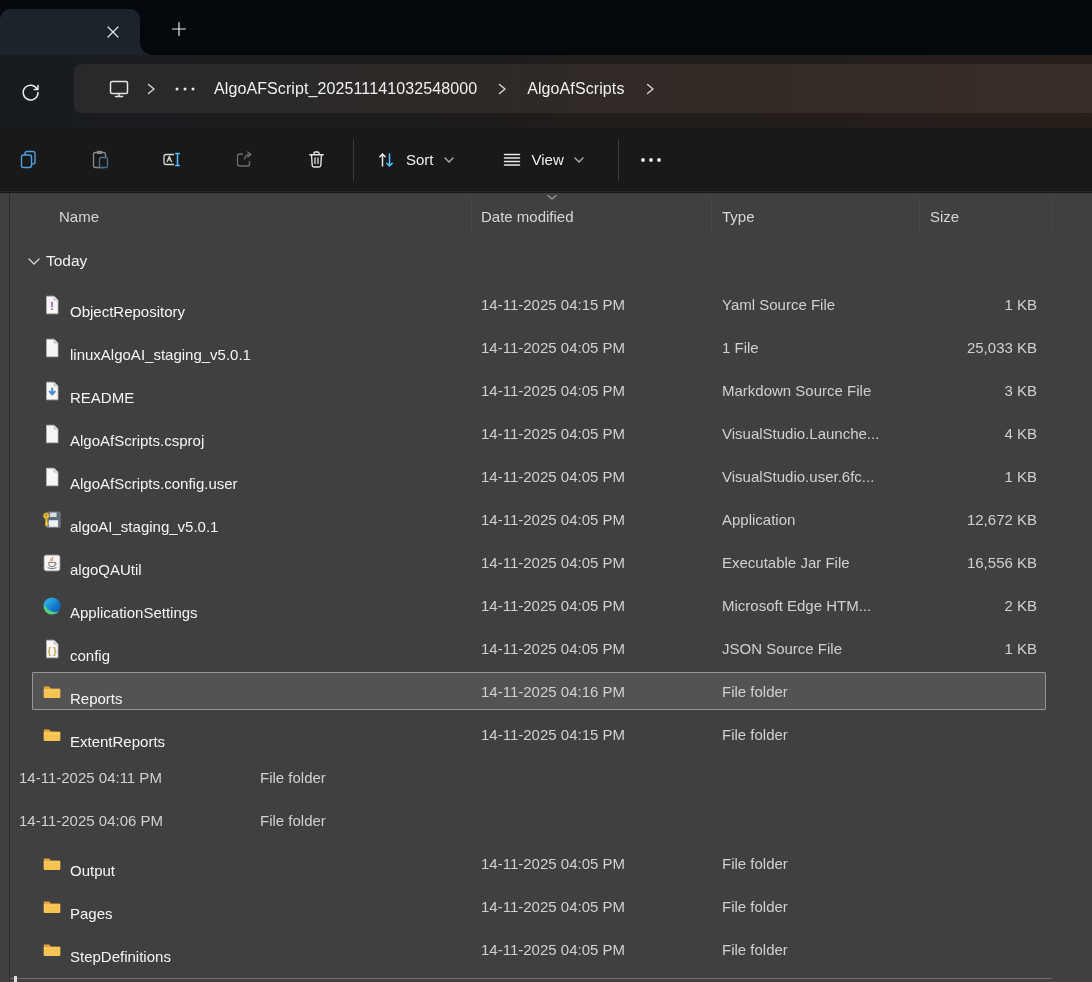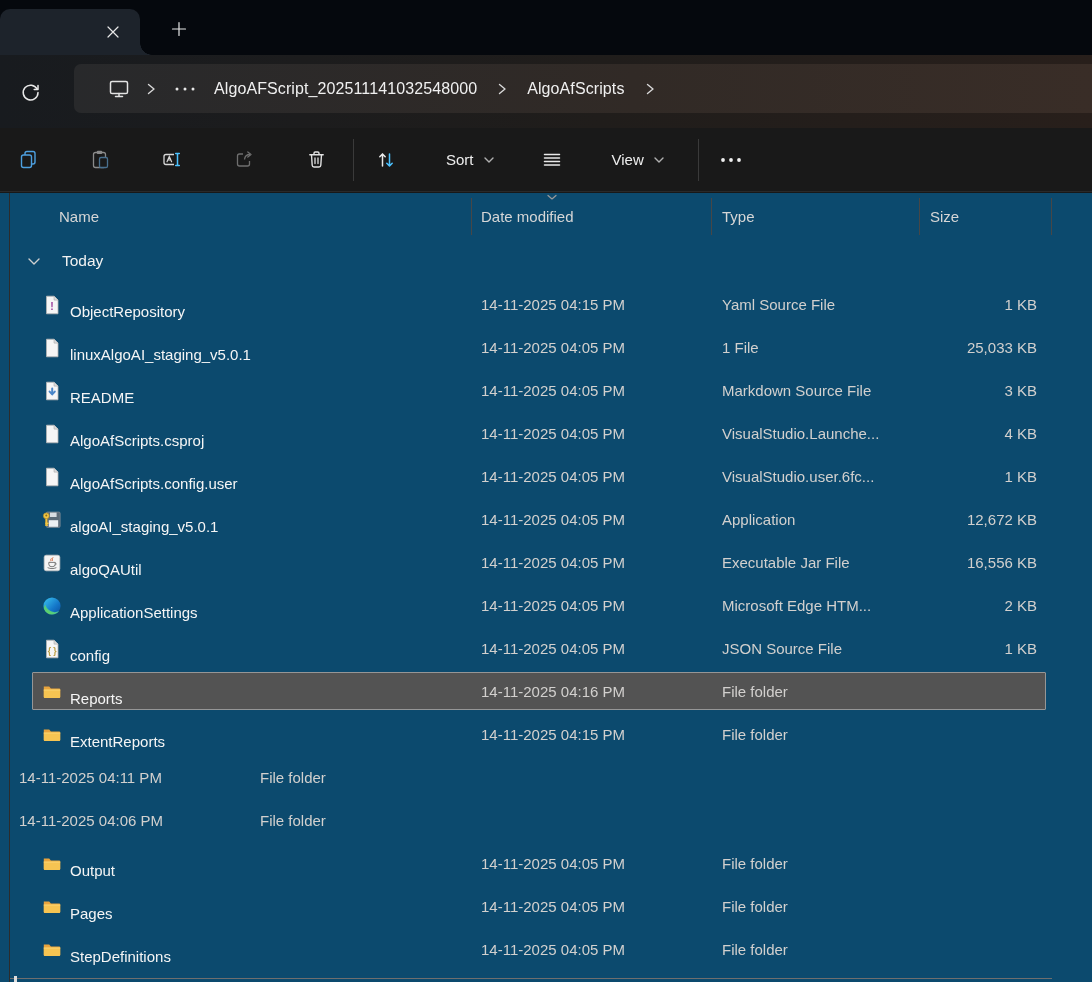--- a/index.html
+++ b/index.html
@@ -49,39 +49,39 @@
     border-radius:5px; flex:none; }
   .tb-btn + .tb-btn { margin-left:32px; }
   .tb-first { margin-left:8px; }
   .tb-sep { width:1px; height:42px; background:#3a3a3a; flex:none; }
   .sep1 { margin-left:17px; }
   .sep2 { margin-left:25px; }
   .tb-drop { display:flex; align-items:center; gap:9px; height:40px; padding:0 8px;
     border-radius:5px; flex:none; }
   .sort-group { margin-left:13px; }
   .view-group { margin-left:30px; }
-  .tb-label { font-size:15px; color:#eeeeee;margin-left:40px; }
+  .tb-label { font-size:15px; color:#eeeeee; }
   .more-btn { margin-left:12px; }
 
   
-  .listpane { position:absolute; top:193px; left:0; right:0; bottom:0; background:#0c4a6e; }
+  .listpane { position:absolute; top:193px; left:0; right:0; bottom:0; background:#404040; }
   .listpane::before { content:''; position:absolute; left:9px; top:0; bottom:0; width:1px; background:#2c2c2c; }
 
   .header-row { position:absolute; top:0; left:10px; width:1082px; height:46px; display:flex; }
   .hcell { position:relative; display:flex; align-items:center; font-size:15px; color:#d6d6d6; }
   .hcell::after { content:''; position:absolute; right:0; top:5px; bottom:4px; width:1px; background:#474747; }
   .hc-name { width:462px; padding-left:49px; }
   .hc-date { width:240px; padding-left:9px; }
   .hc-type { width:208px; padding-left:10px; }
   .hc-size { width:132px; padding-left:10px; }
   .sort-caret { position:absolute; top:1px; left:74px; }
 
   .group-row { position:absolute; top:46px; left:10px; height:44px; display:flex; align-items:center; }
   .group-chevron { margin-left:12px; width:24px; display:flex; justify-content:center; }
-  .group-label { margin-left:16px; font-size:15.5px; color:#f2f2f2; }
+  .group-label { margin-left:0; font-size:15.5px; color:#f2f2f2; }
 
   .rows { position:absolute; top:90px; left:10px; width:1082px; }
   .row { position:relative; height:43px; display:flex; align-items:center; }
   .row.selected::before { content:''; position:absolute; left:22px; right:46px; top:2px; bottom:3px;
     background:#535353; border:1px solid #969696; border-radius:1px; }
   .cell { position:relative; font-size:15px; }
   .cell-name { width:462px; display:flex; align-items:center; color:#f5f5f5; }
   .icon-slot { margin-left:32px; width:20px; height:20px; flex:none; }
   .name-label { margin-left:8px; white-space:nowrap;margin-top:14px; }
   .cell-date { width:240px; padding-left:9px; color:#d2d0ce; }

